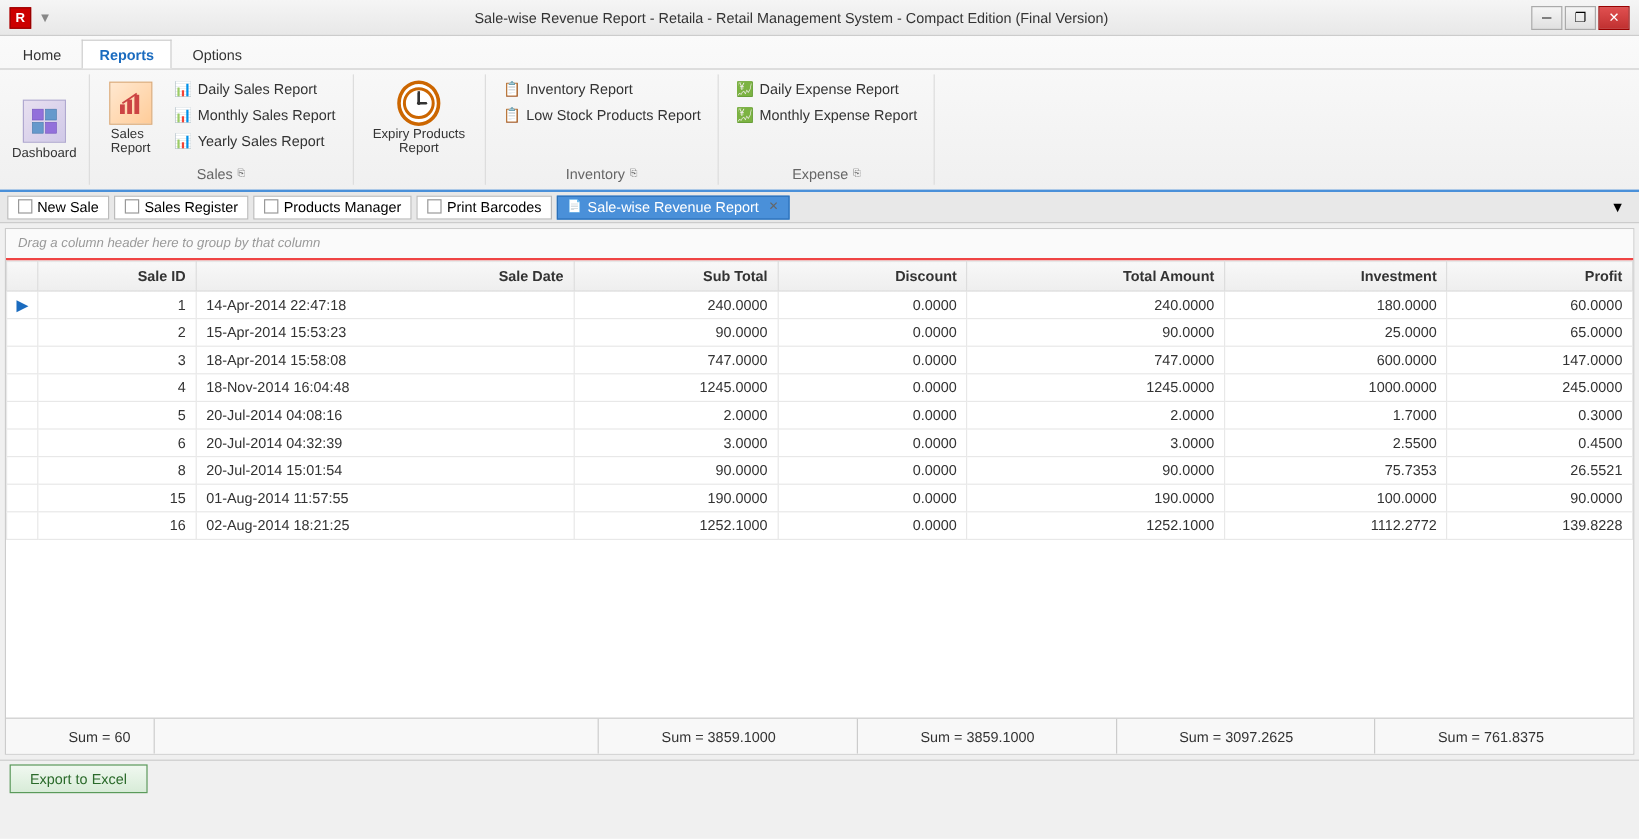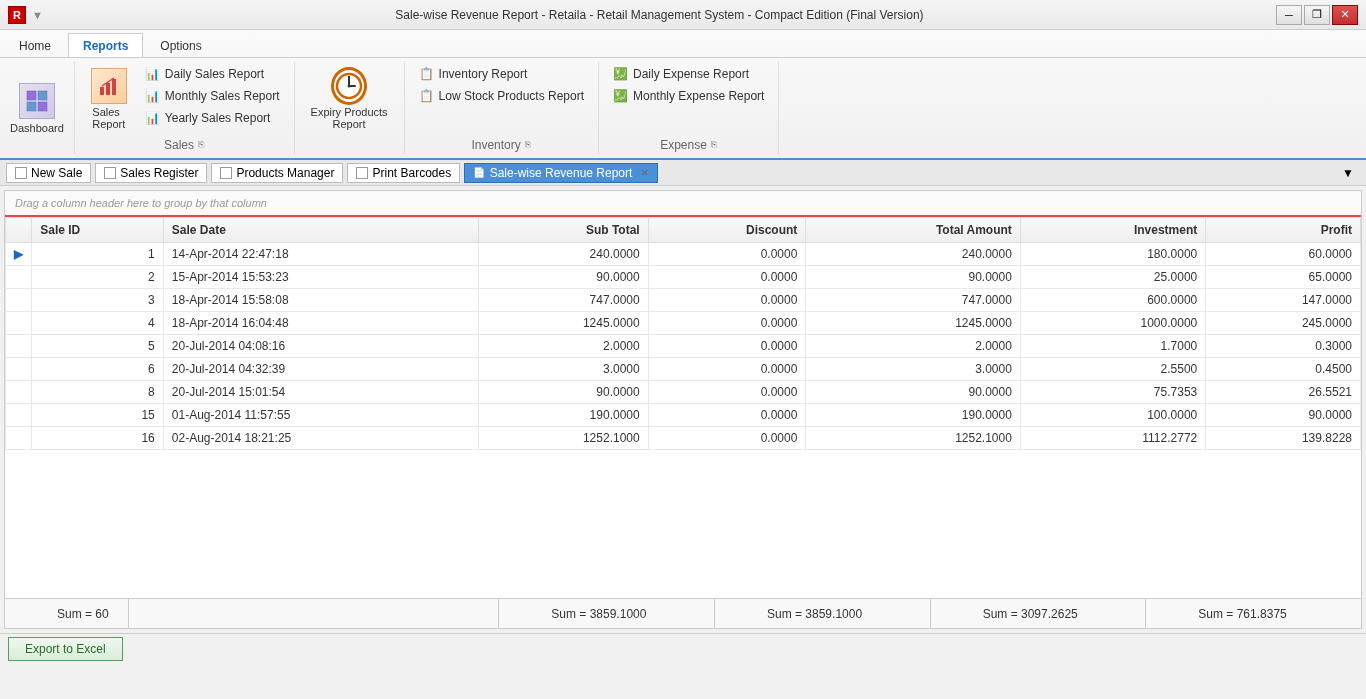--- a/index.html
+++ b/index.html
@@ -208,21 +208,21 @@
       align-items: center;
       padding: 0 6px;
       gap: 4px;
     }
     .quick-btn {
       padding: 2px 8px;
       background: white;
       border: 1px solid #bbb;
       cursor: pointer;
       font-size: 11px;
-      display: flex; align-items: center; gap: 4px;
+      display: flex; gap: 4px;
       height: 20px;
     }
     .quick-btn.active {
       background: #4a90d9;
       color: white;
       border-color: #2a70b9;
     }
     .quick-btn-check {
       width: 12px; height: 12px;
       border: 1px solid #999;
@@ -264,21 +264,21 @@
     
     .data-table {
       width: 100%;
       border-collapse: collapse;
       font-size: 12px;
     }
     .data-table th {
       background: linear-gradient(to bottom, #f8f8f8, #eeeeee);
       border: 1px solid #ddd;
       padding: 5px 8px;
-      text-align: left;
+      text-align: right;
       font-weight: 600;
       color: #333;
       white-space: nowrap;
     }
     .data-table td {
       border: 1px solid #e8e8e8;
       padding: 4px 8px;
       color: #333;
     }
     .data-table .num { text-align: right; }
@@ -550,21 +550,21 @@
     <td>18-Apr-2014  15:58:08</td>
     <td class="num">747.0000</td>
     <td class="num">0.0000</td>
     <td class="num">747.0000</td>
     <td class="num">600.0000</td>
     <td class="num">147.0000</td>
   </tr>
           <tr>
     <td class="row-indicator"><span style="color:#1a6bbf;font-weight:bold;"></span></td>
     <td style="text-align:right;">4</td>
-    <td>18-Apr-2014  16:04:48</td>
+    <td>18-Nov-2014  16:04:48</td>
     <td class="num">1245.0000</td>
     <td class="num">0.0000</td>
     <td class="num">1245.0000</td>
     <td class="num">1000.0000</td>
     <td class="num">245.0000</td>
   </tr>
           <tr>
     <td class="row-indicator"><span style="color:#1a6bbf;font-weight:bold;"></span></td>
     <td style="text-align:right;">5</td>
     <td>20-Jul-2014  04:08:16</td>

